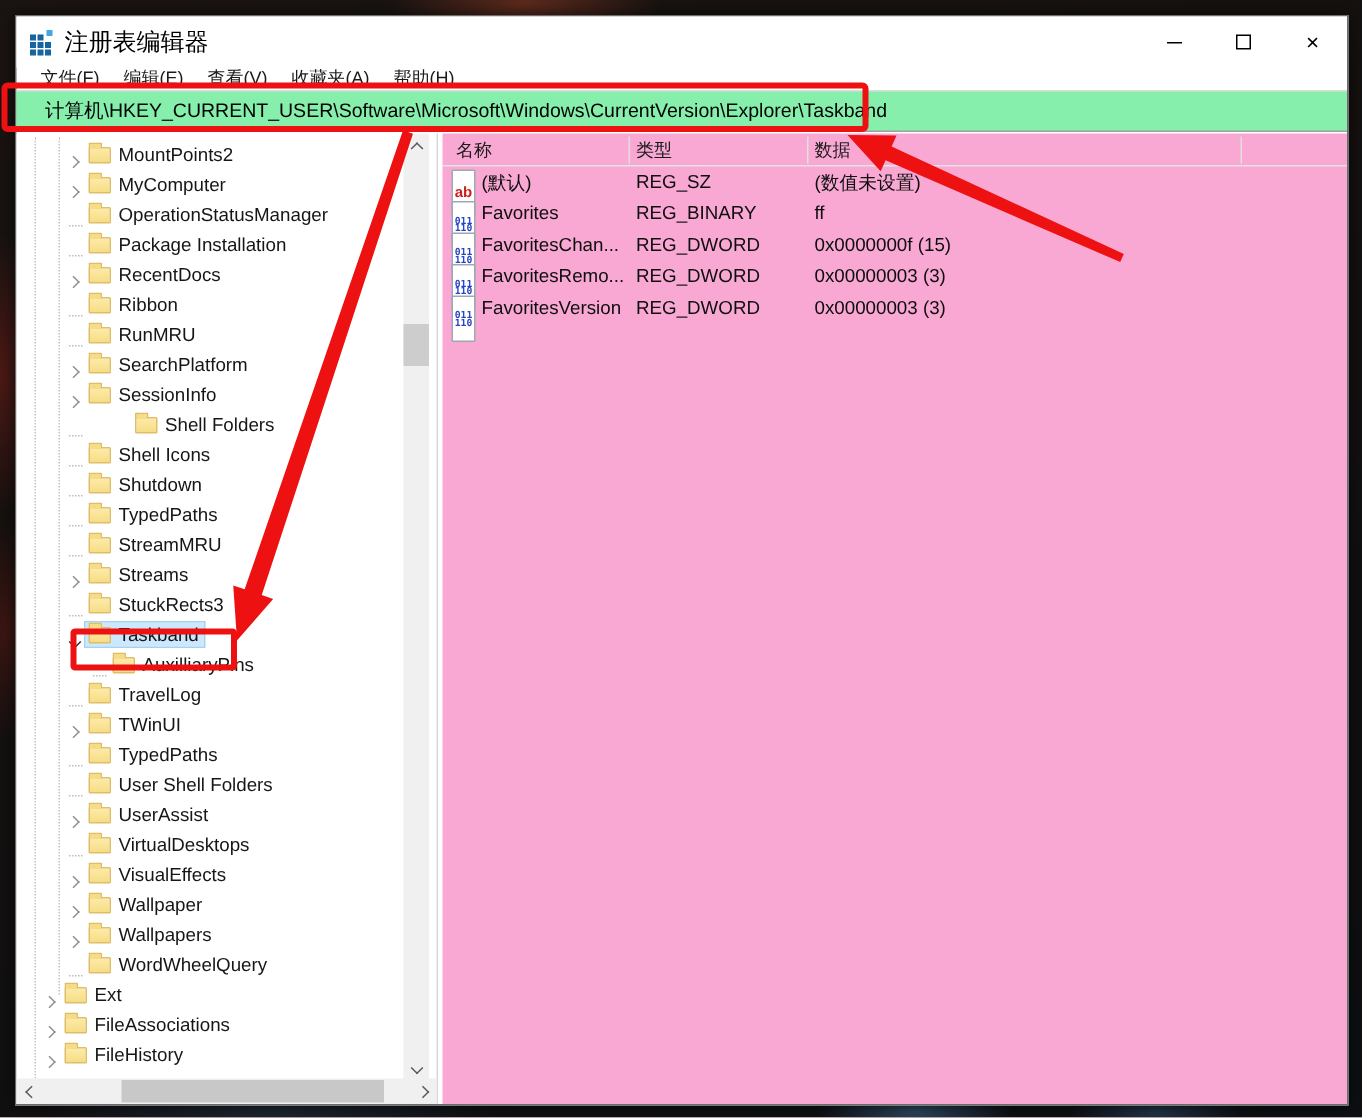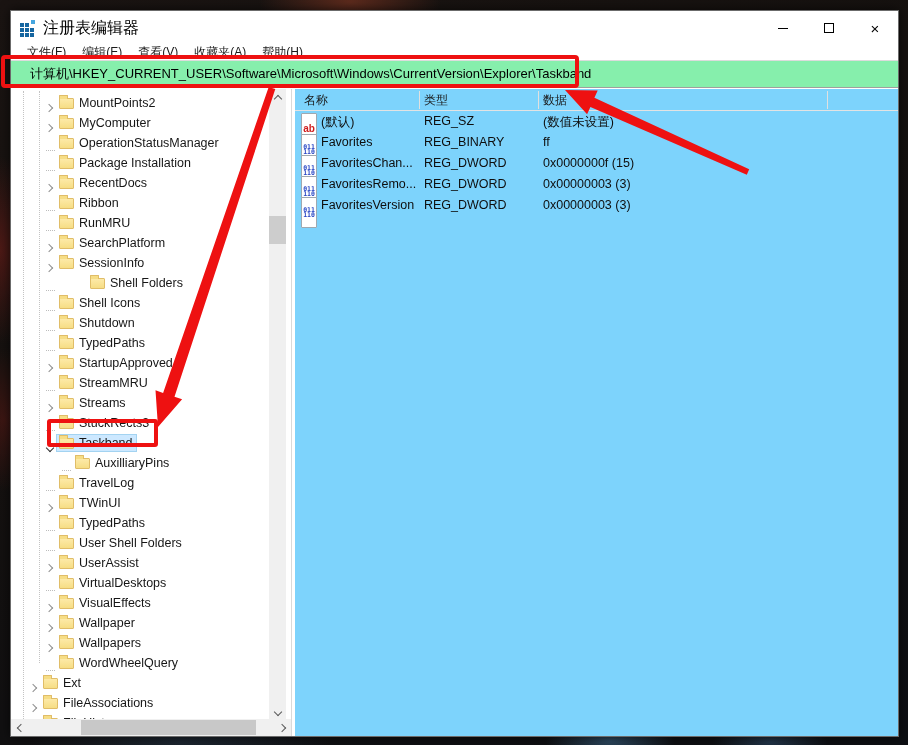--- a/index.html
+++ b/index.html
@@ -68,21 +68,21 @@
   .hscroll { position:absolute; left:0; bottom:0; height:17px; width:281px; background:#f0f0f0; }
   .hscroll .thumb { position:absolute; top:1px; left:70px; width:175px; height:15px; background:#c8c8c8; }
   .sarrow { position:absolute; width:17px; height:17px; display:flex; align-items:center; justify-content:center; }
   .sarrow i { width:6px; height:6px; border-right:1.4px solid #5a5a5a; border-bottom:1.4px solid #5a5a5a; display:block; }
   .up    { top:0; }    .up i    { transform:rotate(-135deg); margin-top:3px; }
   .down  { bottom:0; } .down i  { transform:rotate(45deg);  margin-bottom:3px; }
   .left  { left:0; }   .left i  { transform:rotate(135deg); margin-left:3px; }
   .right { right:0; }  .right i { transform:rotate(-45deg); margin-right:3px; }
 
   
-  .valuepane { position:absolute; left:284px; right:0; top:0; bottom:0; background:#7dd3fc; overflow:hidden; }
+  .valuepane { position:absolute; left:284px; right:0; top:0; bottom:0; background:#f9a8d4; overflow:hidden; }
   .vheader { position:relative; height:22px; font-size:12px; color:#1a1a1a; border-bottom:1px solid #e3e3e3; }
   .vheader .col { position:absolute; top:3px; }
   .col-name { left:9px; } .col-type { left:129px; } .col-data { left:248px; }
   .hsep { position:absolute; top:2px; width:1px; height:18px; background:#e0e0e0; }
   .sep1 { left:124px; } .sep2 { left:243px; } .sep3 { left:532px; }
 
   .vrow { position:relative; height:21px; font-size:12.5px; color:#0e0e0e; }
   .vname { position:absolute; left:26px; top:3px; } .vtype { position:absolute; left:129px; top:3px; } .vdata { position:absolute; left:248px; top:3px; }
   .vicon { position:absolute; left:6px; top:2px; width:16px; height:31px; background:#fff; border:1px solid #9fa8b0; border-radius:1px;
            display:flex; align-items:center; justify-content:center; overflow:hidden; }
@@ -258,29 +258,20 @@
               <span class="chevslot">
                 <i class="stub"></i>
               </span>
               <span class="nodebody">
                 <span class="folder"></span>
                 <span>TypedPaths</span>
               </span>
             </div>
             <div class="trow" style="margin-left: 32px;">
               <span class="chevslot">
-                <i class="chev"></i>
-              </span>
-              <span class="nodebody">
-                <span class="folder"></span>
-                <span>StartupApproved</span>
-              </span>
-            </div>
-            <div class="trow" style="margin-left: 32px;">
-              <span class="chevslot">
                 <i class="stub"></i>
               </span>
               <span class="nodebody">
                 <span class="folder"></span>
                 <span>StreamMRU</span>
               </span>
             </div>
             <div class="trow" style="margin-left: 32px;">
               <span class="chevslot">
                 <i class="chev"></i>

